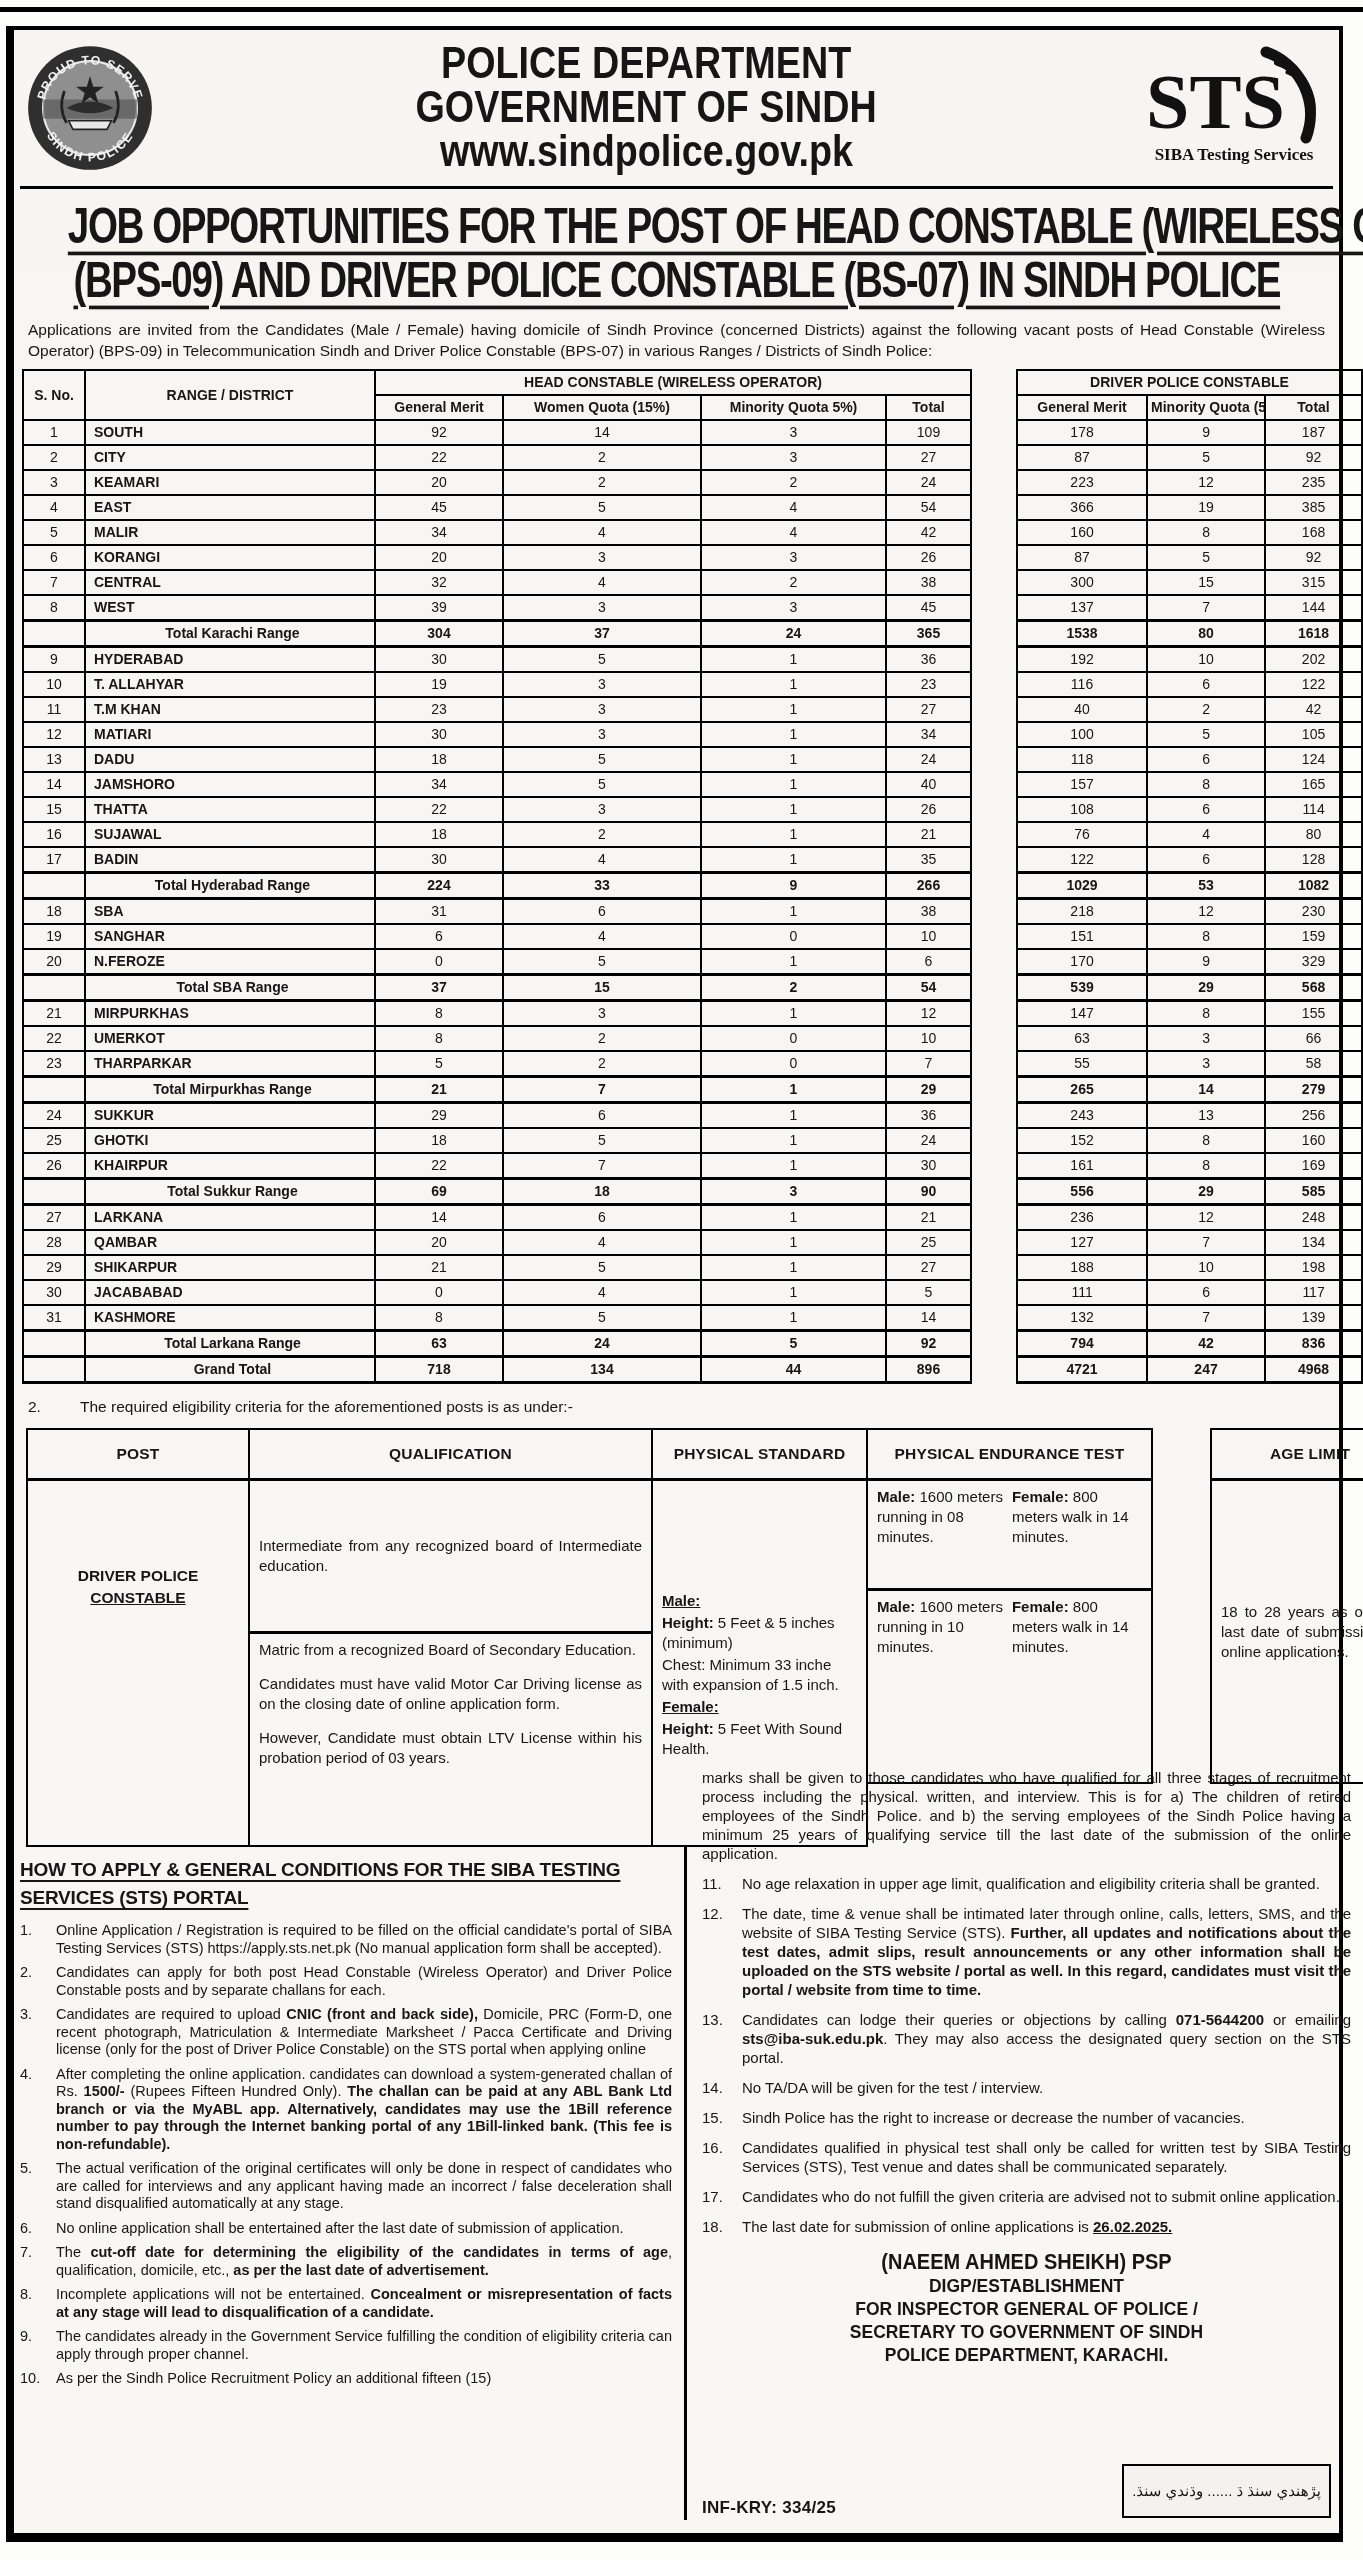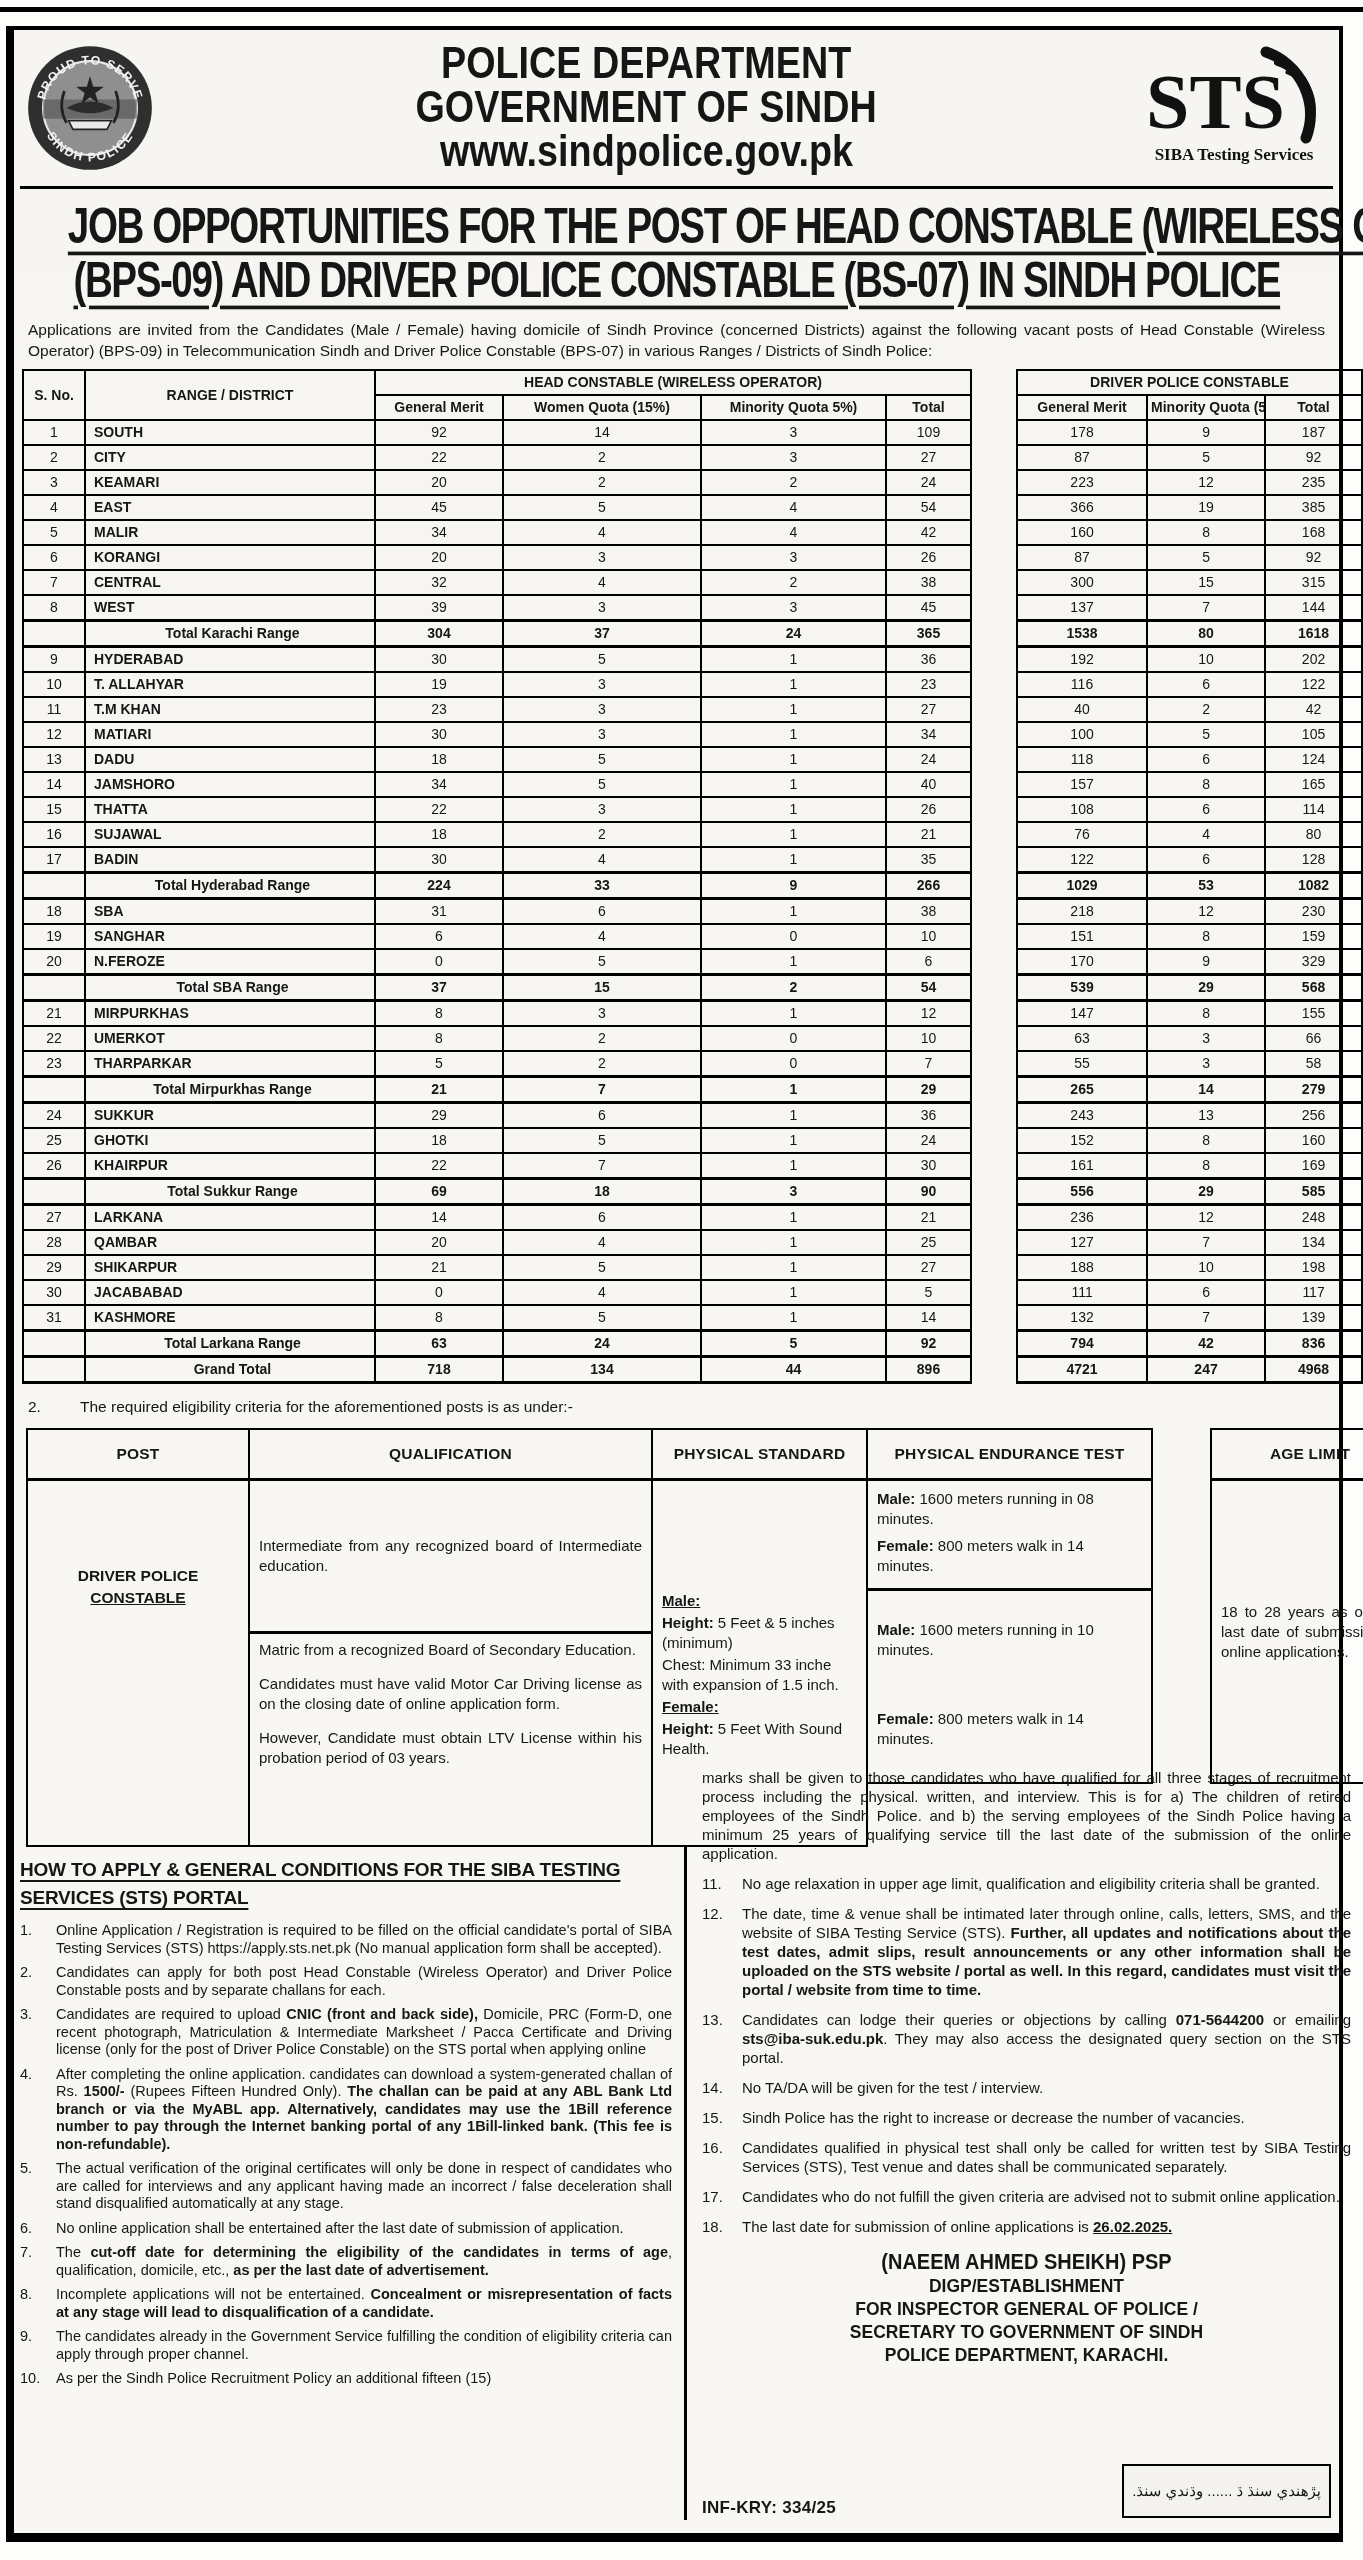--- a/index.html
+++ b/index.html
@@ -42,21 +42,21 @@
   .region{position:relative;margin-top:12px;height:1092px;}
   .ecol{position:absolute;top:0;border:2px solid #000;box-sizing:border-box;background:transparent;}
   .ecol .ehead{height:48px;border-bottom:3px solid #000;display:flex;align-items:center;justify-content:center;
     font-weight:bold;font-size:15.5px;letter-spacing:0.2px;}
   .ecell{box-sizing:border-box;padding:6px 9px;font-size:15px;line-height:20px;}
   .vcenter{display:flex;flex-direction:column;align-items:center;justify-content:center;text-align:center;}
   .post-line{font-weight:bold;font-size:15.5px;line-height:22px;}
   .qcell{ text-align:justify;}
   .qcell .para{margin-bottom:14px;}
   .physcell .segline{margin-bottom:2px;}
-  .endcell{display:flex;flex-direction:column;justify-content:space-around;}
+  .endcell{display:flex;flex-direction:row;justify-content:space-around;}
   .endcell .segline{margin-bottom:4px;}
 
   .divider{position:absolute;left:664px;top:418px;bottom:0;width:3px;background:#000;}
 
   .applyL{position:absolute;left:0px;top:428px;width:652px;}
   .applyR{position:absolute;left:682px;top:340px;width:649px;}
   .apph{font-weight:bold;font-size:19px;line-height:28px;text-decoration:underline;text-decoration-thickness:2px;
     text-underline-offset:4px;margin-bottom:10px;letter-spacing:-0.2px;}
   .item{display:flex;margin-bottom:7px;font-size:14.5px;line-height:17.5px;}
   .item .no{flex:0 0 36px;}

